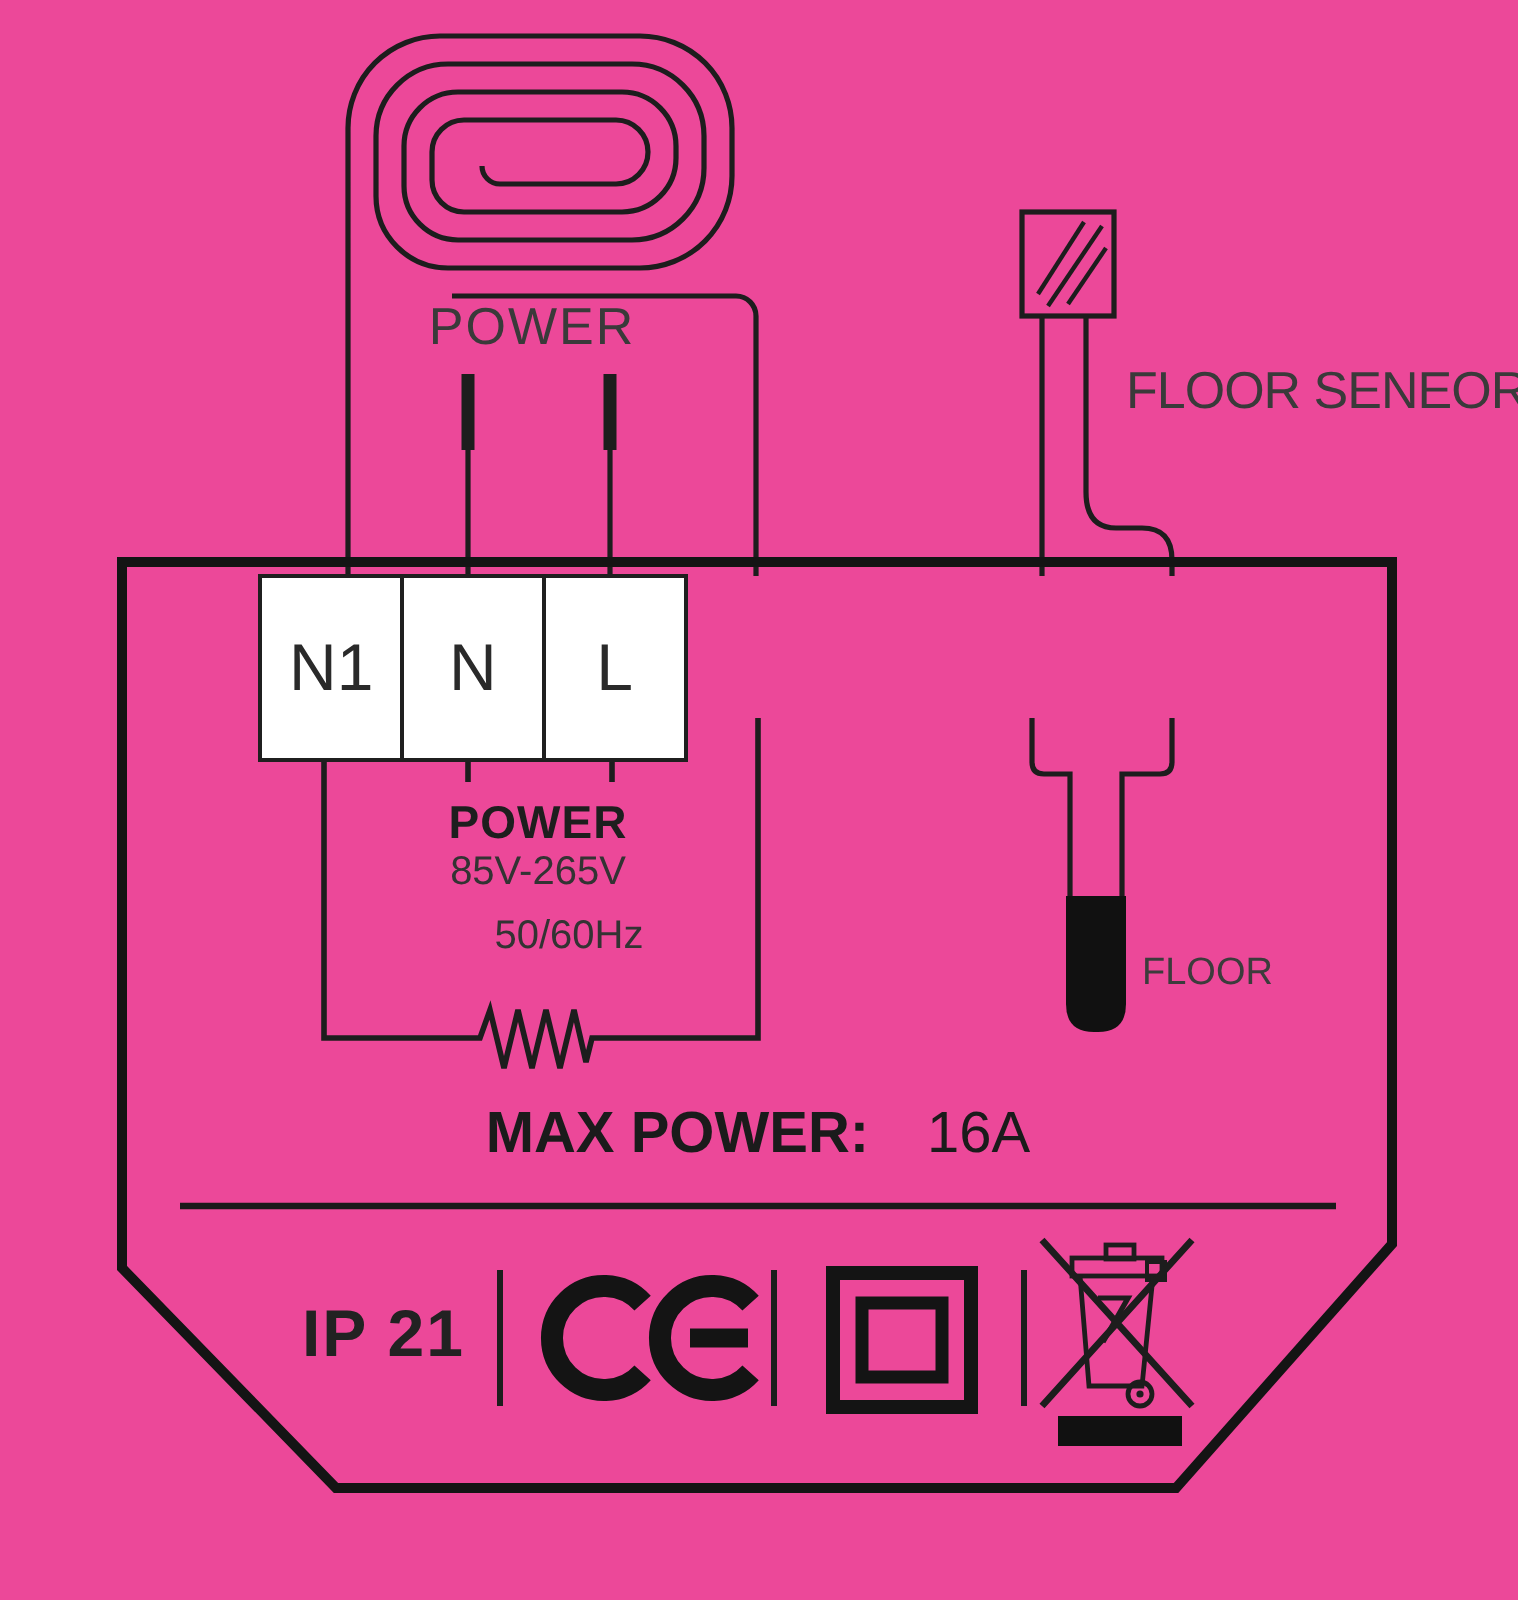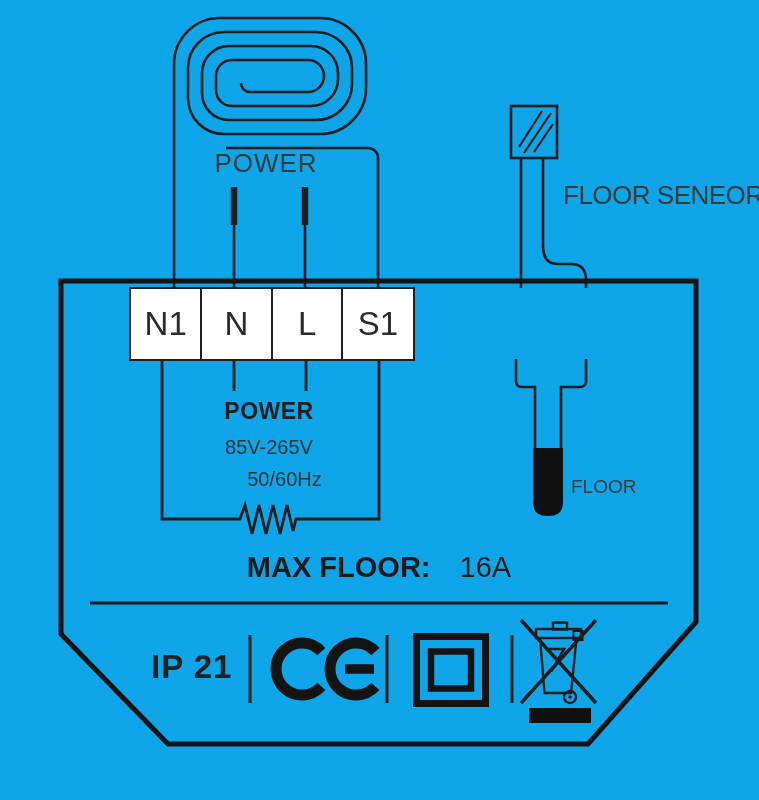--- a/index.html
+++ b/index.html
@@ -1,35 +1,35 @@
 <!DOCTYPE html>
 <html><head>
 <meta charset="utf-8">
 <style>
   html,body{margin:0;padding:0;background:#ffffff;}
   .canvas{
-    position:relative;width:759px;height:800px;background:#0ea5e9;
+    position:relative;width:759px;height:800px;background:#ec4899;
     font-family:"Liberation Sans",sans-serif;overflow:hidden;text-decoration:underline;
   }
   .art{position:absolute;left:0;top:0;}
   .label{position:absolute;color:#3a3a3a;white-space:nowrap;}
   .power-top{left:266px;top:148px;transform:translateX(-50%);font-size:26px;letter-spacing:1px;}
   .floor-seneor{left:563px;top:180px;font-size:26px;letter-spacing:-0.5px;}
   .terminal-row{
     position:absolute;left:129px;top:287px;display:flex;
   }
   .terminal-cell{
-    box-sizing:border-box;width:73.3px;height:74px;border:2.5px solid #1f1f1f;
+    box-sizing:border-box;width:73.3px;height:94px;border:2.5px solid #1f1f1f;
     background:#ffffff;display:flex;align-items:center;justify-content:center;
     font-size:33px;font-weight:500;color:#2a2a2a;
   }
   .terminal-cell + .terminal-cell{margin-left:-2.5px;}
   .power-spec{position:absolute;left:269px;top:398px;transform:translateX(-50%);text-align:center;}
   .power-spec .title{font-size:23px;font-weight:700;color:#1e1e1e;letter-spacing:0.5px;}
-  .power-spec .volt{margin-top:11px;font-size:20px;color:#333333;}
+  .power-spec .volt{font-size:20px;color:#333333;}
   .power-spec .freq{margin-top:9px;font-size:20px;color:#333333;margin-left:31px;}
   .max-load{position:absolute;left:379px;top:551px;transform:translateX(-50%);font-size:29px;color:#1b1b1b;}
   .max-load .lab{font-weight:700;}
   .max-load .val{font-weight:400;margin-left:29px;}
   .probe-label{position:absolute;left:571px;top:472px;font-size:19px;line-height:30px;color:#3c3c3c;}
   .ip-rating{position:absolute;left:151px;top:648px;font-size:33px;font-weight:700;color:#222222;letter-spacing:1px;}
 </style>
 </head>
 <body>
 
@@ -110,31 +110,30 @@
   </svg>
 
   <div class="label power-top">POWER</div>
 
   <div class="label floor-seneor">FLOOR SENEOR</div>
 
   <div class="terminal-row">
     <div class="terminal-cell">N1</div>
     <div class="terminal-cell">N</div>
     <div class="terminal-cell">L</div>
-    <div class="terminal-cell">S1</div>
   </div>
 
   <div class="power-spec">
     <div class="title">POWER</div>
     <div class="volt">85V-265V</div>
     <div class="freq">50/60Hz</div>
   </div>
 
   <div class="max-load">
-    <span class="lab">MAX FLOOR:</span><span class="val">16A</span>
+    <span class="lab">MAX POWER:</span><span class="val">16A</span>
   </div>
 
   <div class="probe-label">
     <div>FLOOR</div>
   </div>
 
   <div class="ip-rating">IP 21</div>
 
 </div>
 

